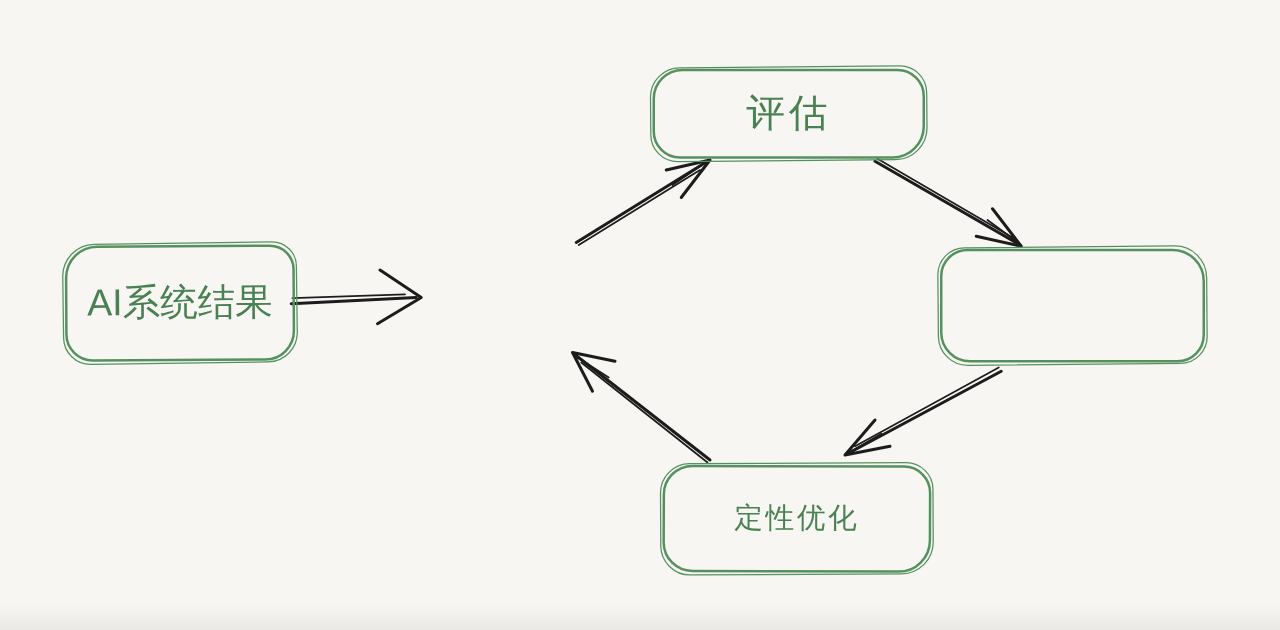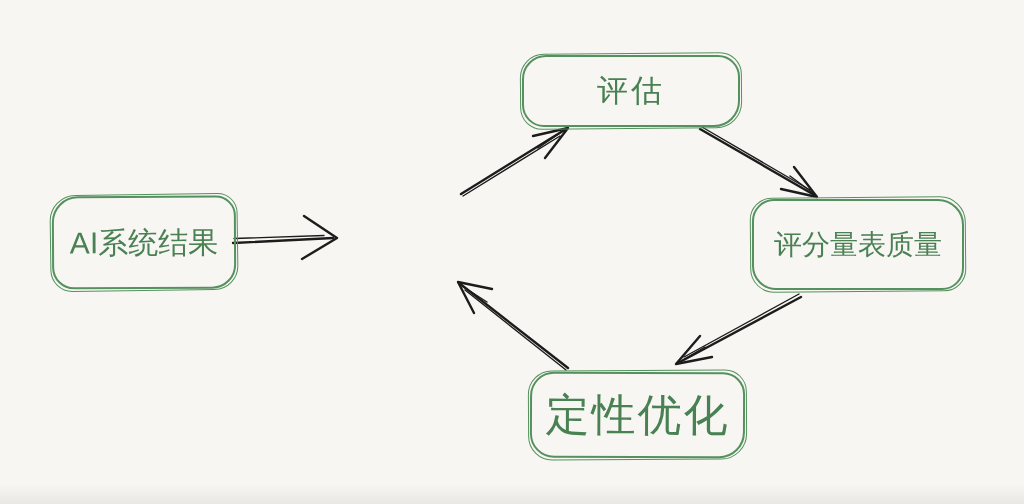--- a/index.html
+++ b/index.html
@@ -69,21 +69,21 @@
   }
   .node-criteria{
     left:752px;top:199px;width:212px;height:91px;
     border-radius:22px 26px 22px 24px;
     font-size:28px;
     line-height:1.25;
   }
   .node-opt{
     left:530px;top:372px;width:215px;height:86px;
     border-radius:24px 22px 26px 24px;
-    font-size:44px;
+    font-size:23px;
     letter-spacing:2px;
     transform:rotate(0.2deg);
   }
   .node .line{display:block;}
 </style>
 </head>
 <body>
 
 <div class="stage">
 
@@ -127,20 +127,19 @@
   <div class="node node-ai">
     <span class="line">AI系统结果</span>
   </div>
 
 
   <div class="node node-eval">
     <span class="line">评估</span>
   </div>
 
   <div class="node node-criteria">
-    <span class="line">评分量表质量</span>
   </div>
 
   <div class="node node-opt">
     <span class="line">定性优化</span>
   </div>
 
 </div>
 
 </body></html>

